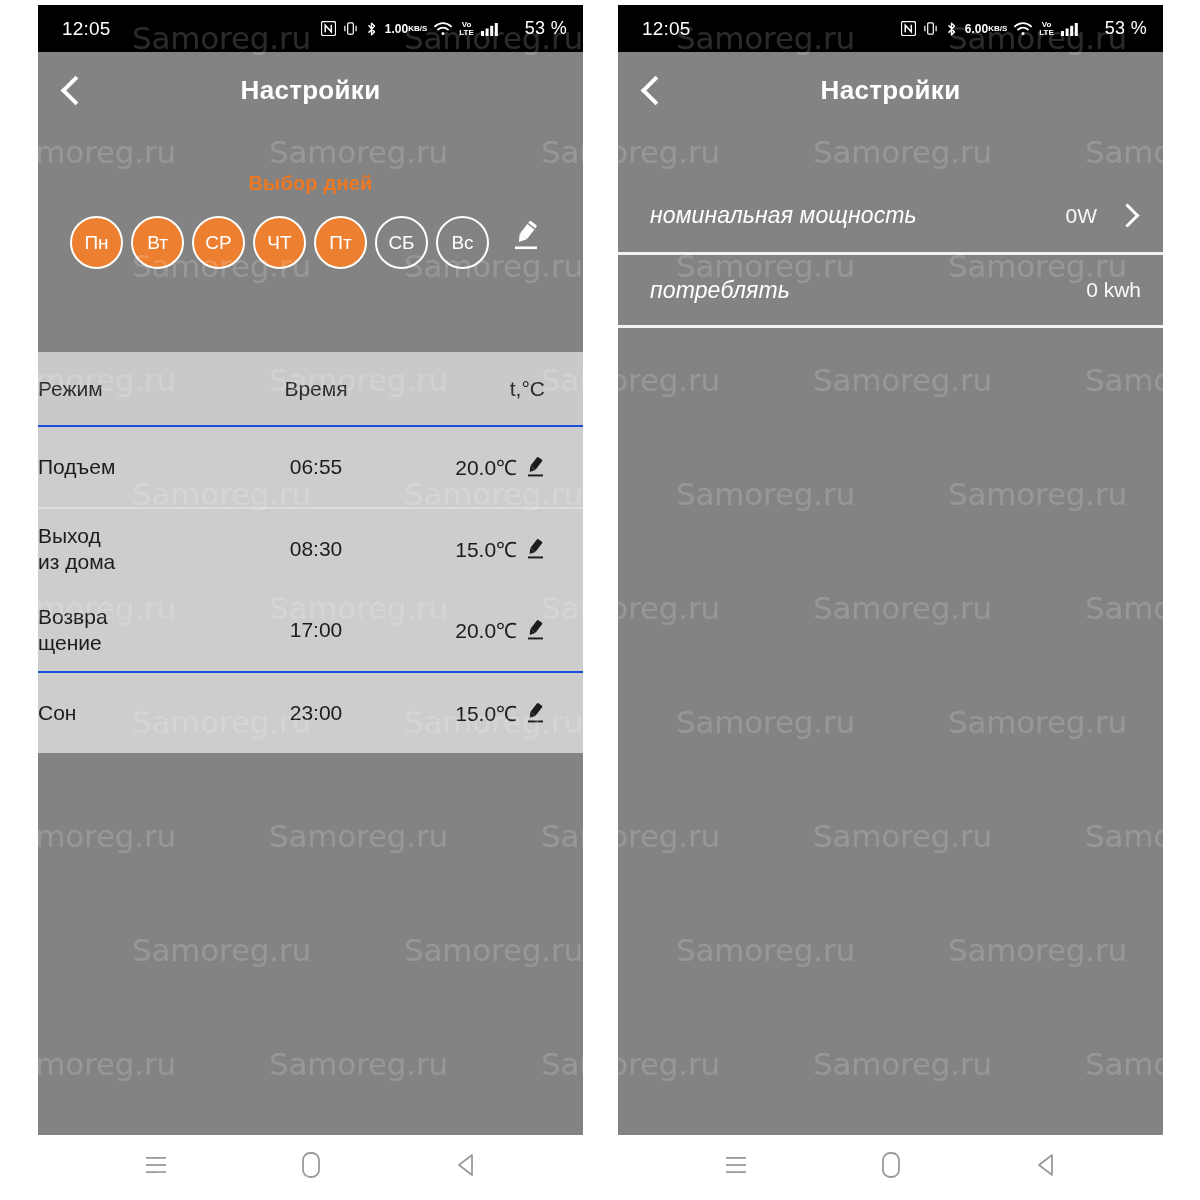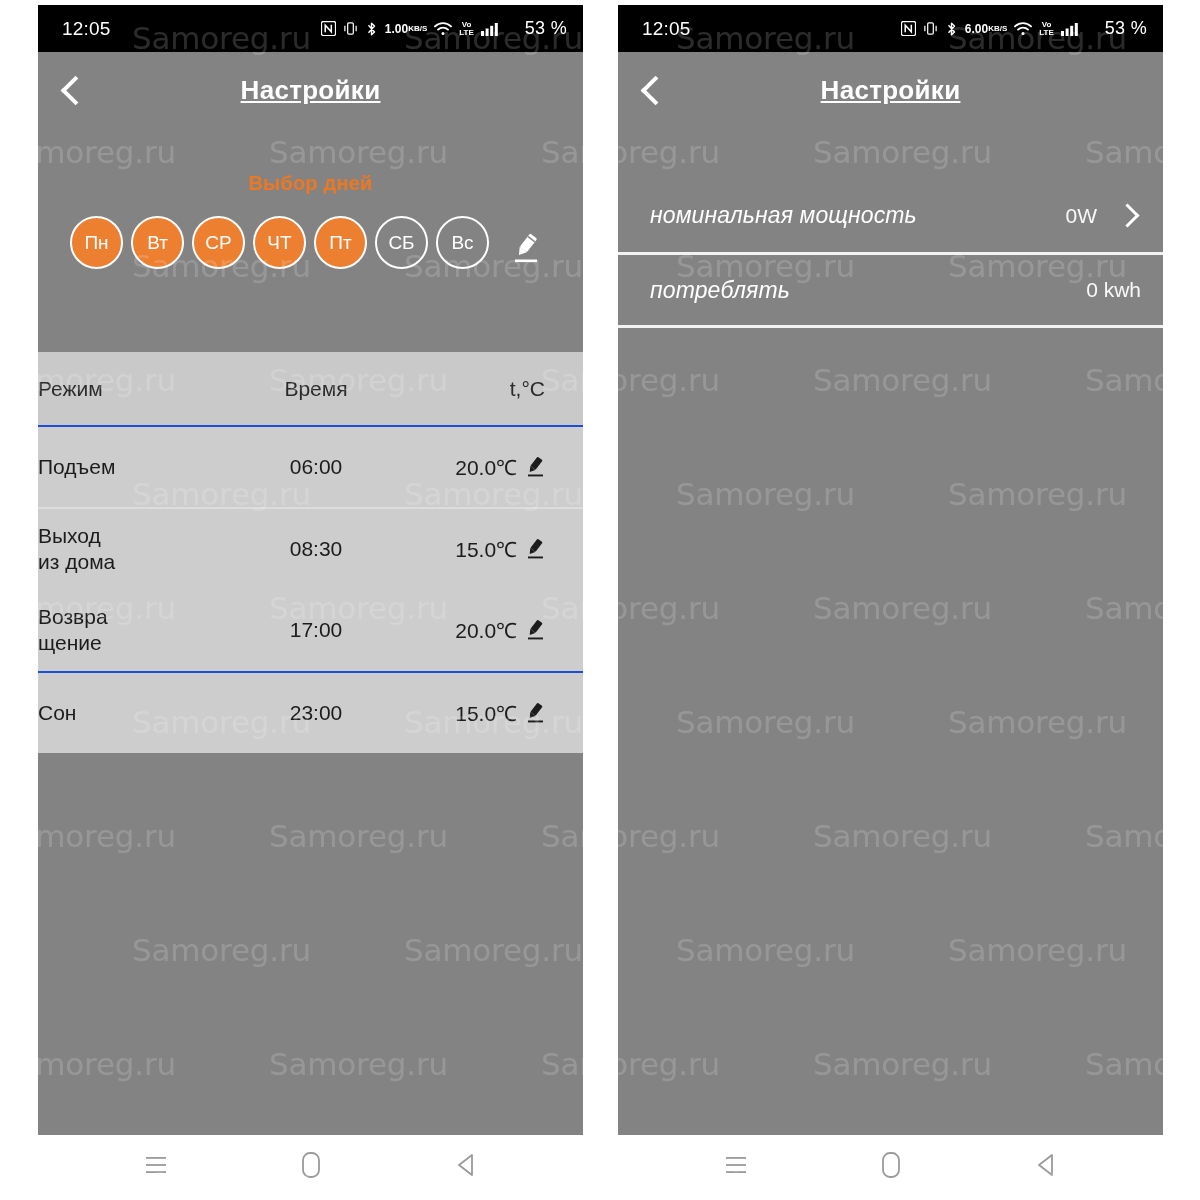--- a/index.html
+++ b/index.html
@@ -107,41 +107,40 @@
   }
   .appbar-title {
     position: absolute;
     left: 0; right: 0;
     text-align: center;
     color: #ffffff;
     font-size: 26px;
     font-weight: bold;
     letter-spacing: .3px;
     pointer-events: none;
-    text-decoration: underline;
   }
 
   
   .days-panel {
     background: #838383;
     height: 224px;
     position: relative;
     z-index: 2;
   }
   .days-label {
     color: #ee7722;
     font-size: 20px;
     font-weight: bold;
     text-align: center;
     padding-top: 44px;
     letter-spacing: .2px;
   }
   .days-row {
     display: flex;
-    align-items: flex-end;
+    align-items: flex-start;
     padding: 21px 0 0 32px;
     gap: 8px;
   }
   .day {
     width: 53px;
     height: 53px;
     border-radius: 50%;
     border: 2px solid #ffffff;
     box-sizing: border-box;
     display: flex;
@@ -383,21 +382,21 @@
 
       <div class="sched-table">
         <div class="trow header">
           <div class="c-mode">Режим</div>
           <div class="c-time">Время</div>
           <div class="c-temp">t,°C</div>
         </div>
 
         <div class="trow body h82 sep-strong">
           <div class="c-mode">Подъем</div>
-          <div class="c-time">06:00</div>
+          <div class="c-time">06:55</div>
           <div class="c-temp">
             <span>20.0℃</span>
             <span class="pencil-dark">
               <svg width="19" height="22" viewBox="0 0 19 22">
                   <g transform="rotate(38 9.5 9)">
                     <rect x="6" y="1" width="6.4" height="12" rx="1" fill="#1c1c1c"></rect>
                     <polygon points="6,13 12.4,13 9.2,18" fill="#1c1c1c"></polygon>
                   </g>
                   <rect x="2" y="18.5" width="15" height="1.9" fill="#1c1c1c"></rect>
                 </svg>

